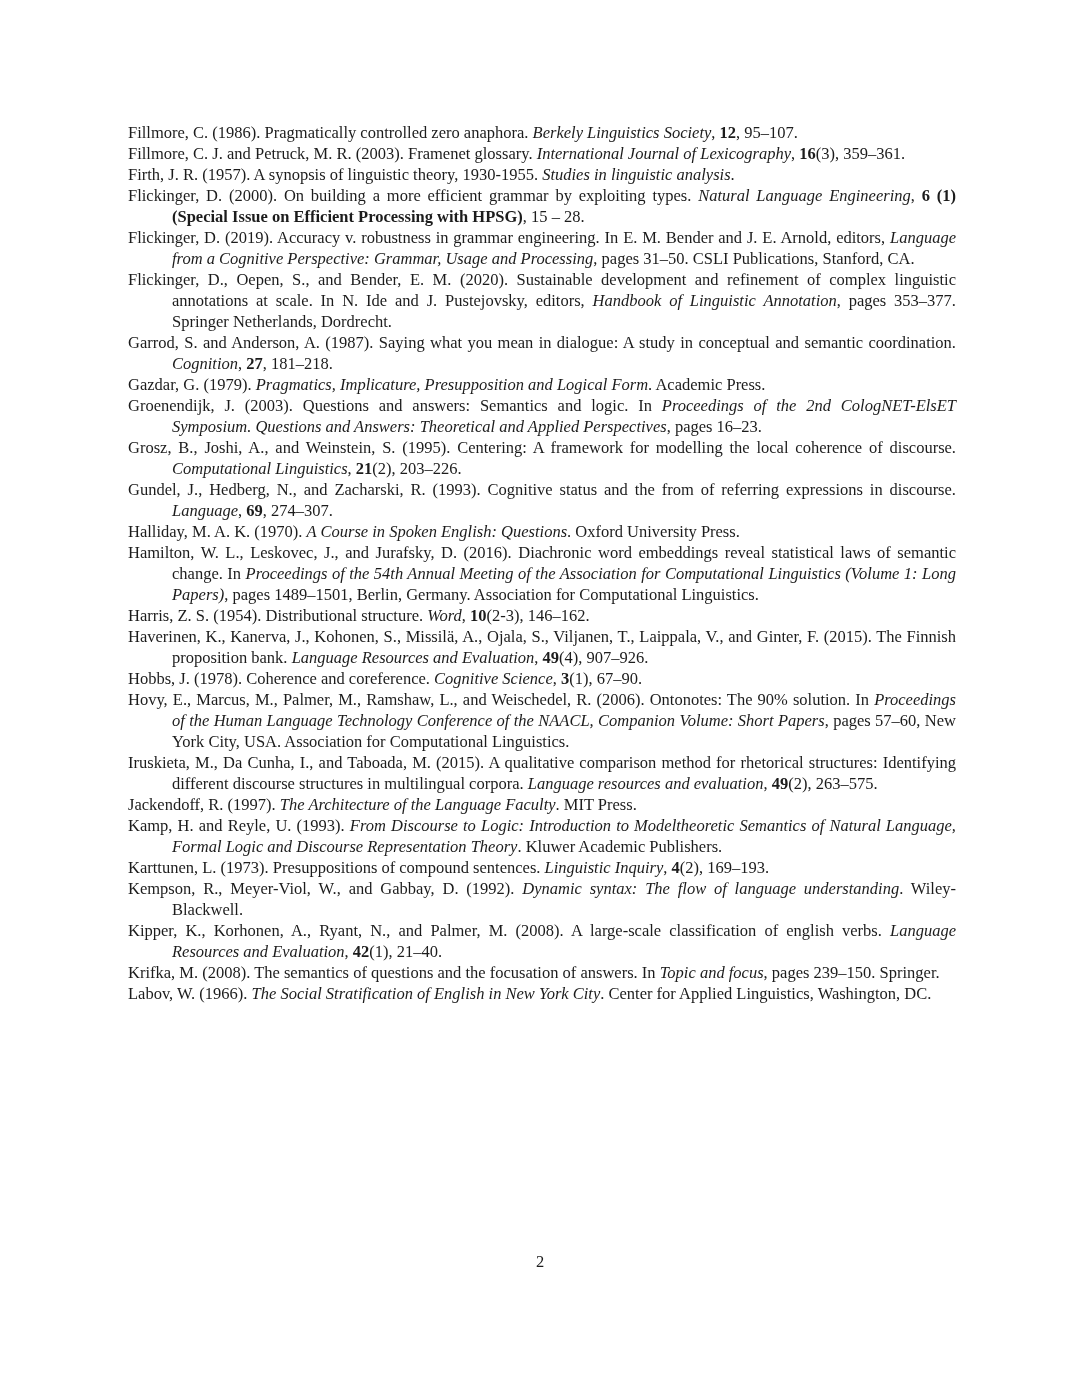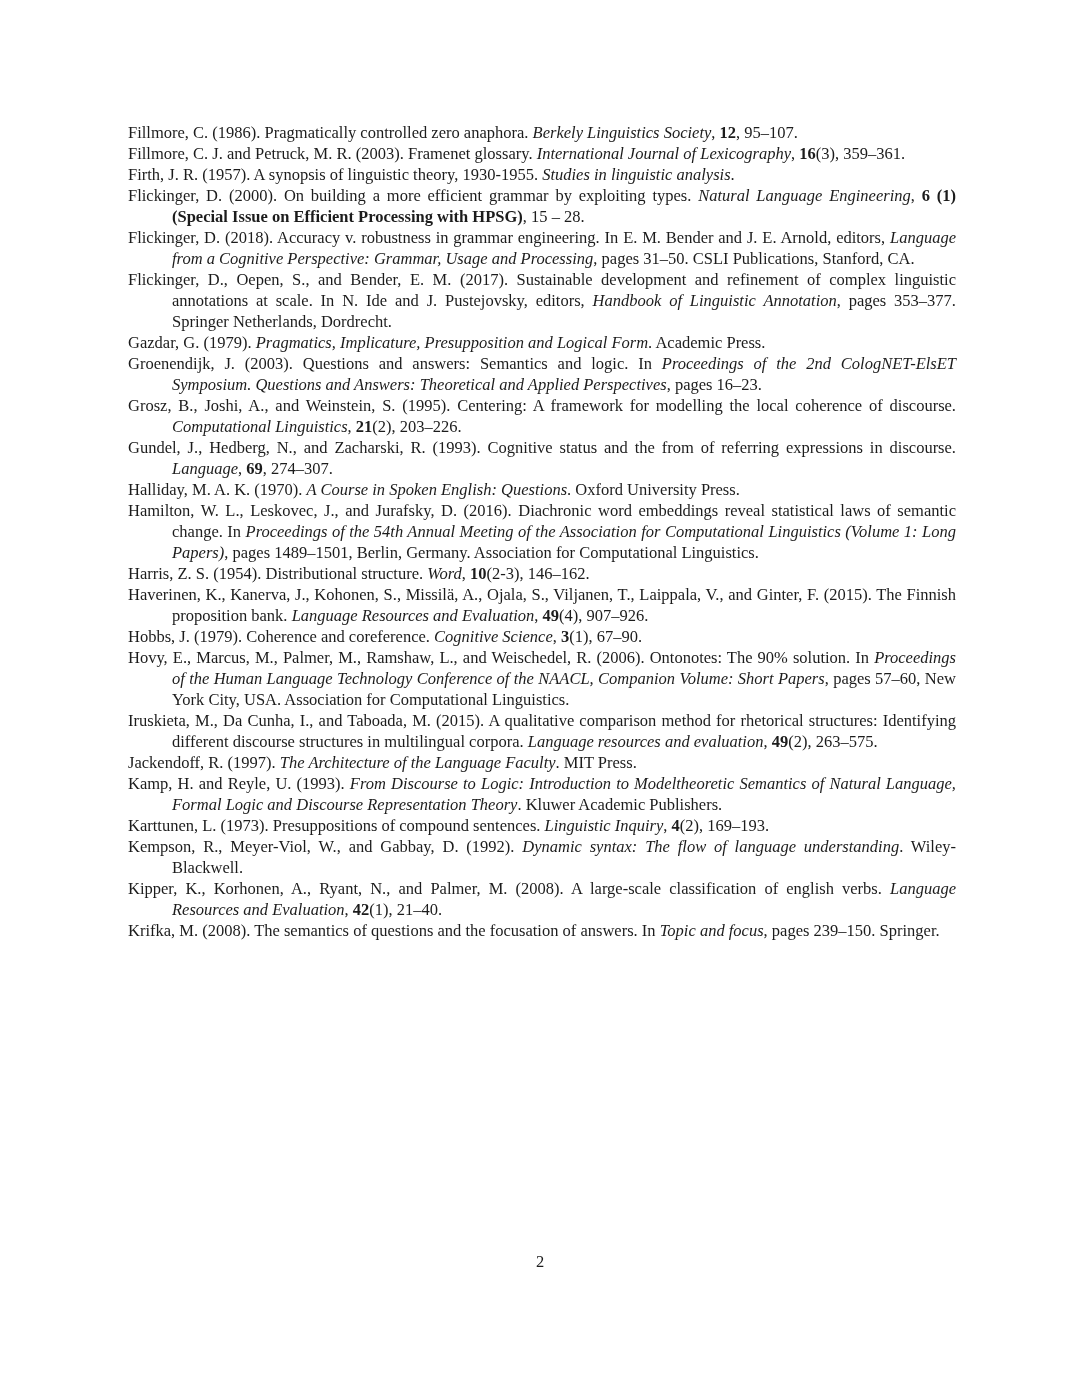--- a/index.html
+++ b/index.html
@@ -44,34 +44,36 @@
 </style>
 </head>
 <body>
 
 <div class="page">
   <div class="refs">
       <div class="reference"><span class="pl">Fillmore, C. (1986). Pragmatically controlled zero anaphora. </span><span class="it">Berkely Linguistics Society</span><span class="pl">, </span><span class="bd">12</span><span class="pl">, 95–107.</span></div>
       <div class="reference"><span class="pl">Fillmore, C. J. and Petruck, M. R. (2003). Framenet glossary. </span><span class="it">International Journal of Lexicography</span><span class="pl">, </span><span class="bd">16</span><span class="pl">(3), 359–361.</span></div>
       <div class="reference"><span class="pl">Firth, J. R. (1957). A synopsis of linguistic theory, 1930-1955. </span><span class="it">Studies in linguistic analysis</span><span class="pl">.</span></div>
       <div class="reference"><span class="pl">Flickinger, D. (2000). On building a more efficient grammar by exploiting types. </span><span class="it">Natural Language Engineering</span><span class="pl">, </span><span class="bd">6 (1) (Special Issue on Efficient Processing with HPSG)</span><span class="pl">, 15 – 28.</span></div>
-      <div class="reference"><span class="pl">Flickinger, D. (2018). Accuracy v. robustness in grammar engineering. In E. M. Bender and J. E. Arnold, editors, </span><span class="it">Language from a Cognitive Perspective: Grammar, Usage and Processing</span><span class="pl">, pages 31–50. CSLI Publications, Stanford, CA.</span></div>
-      <div class="reference"><span class="pl">Flickinger, D., Oepen, S., and Bender, E. M. (2017). Sustainable development and refinement of complex linguistic annotations at scale. In N. Ide and J. Pustejovsky, editors, </span><span class="it">Handbook of Linguistic Annotation</span><span class="pl">, pages 353–377. Springer Netherlands, Dordrecht.</span></div>
+      <div class="reference"><span class="pl">Flickinger, D. (2019). Accuracy v. robustness in grammar engineering. In E. M. Bender and J. E. Arnold, editors, </span><span class="it">Language from a Cognitive Perspective: Grammar, Usage and Processing</span><span class="pl">, pages 31–50. CSLI Publications, Stanford, CA.</span></div>
+      <div class="reference"><span class="pl">Flickinger, D., Oepen, S., and Bender, E. M. (2020). Sustainable development and refinement of complex linguistic annotations at scale. In N. Ide and J. Pustejovsky, editors, </span><span class="it">Handbook of Linguistic Annotation</span><span class="pl">, pages 353–377. Springer Netherlands, Dordrecht.</span></div>
+      <div class="reference"><span class="pl">Garrod, S. and Anderson, A. (1987). Saying what you mean in dialogue: A study in conceptual and semantic coordination. </span><span class="it">Cognition</span><span class="pl">, </span><span class="bd">27</span><span class="pl">, 181–218.</span></div>
       <div class="reference"><span class="pl">Gazdar, G. (1979). </span><span class="it">Pragmatics, Implicature, Presupposition and Logical Form</span><span class="pl">. Academic Press.</span></div>
       <div class="reference"><span class="pl">Groenendijk, J. (2003). Questions and answers: Semantics and logic. In </span><span class="it">Proceedings of the 2nd CologNET-ElsET Symposium. Questions and Answers: Theoretical and Applied Perspectives</span><span class="pl">, pages 16–23.</span></div>
       <div class="reference"><span class="pl">Grosz, B., Joshi, A., and Weinstein, S. (1995). Centering: A framework for modelling the local coherence of discourse. </span><span class="it">Computational Linguistics</span><span class="pl">, </span><span class="bd">21</span><span class="pl">(2), 203–226.</span></div>
       <div class="reference"><span class="pl">Gundel, J., Hedberg, N., and Zacharski, R. (1993). Cognitive status and the from of referring expressions in discourse. </span><span class="it">Language</span><span class="pl">, </span><span class="bd">69</span><span class="pl">, 274–307.</span></div>
       <div class="reference"><span class="pl">Halliday, M. A. K. (1970). </span><span class="it">A Course in Spoken English: Questions</span><span class="pl">. Oxford University Press.</span></div>
       <div class="reference"><span class="pl">Hamilton, W. L., Leskovec, J., and Jurafsky, D. (2016). Diachronic word embeddings reveal statistical laws of semantic change. In </span><span class="it">Proceedings of the 54th Annual Meeting of the Association for Computational Linguistics (Volume 1: Long Papers)</span><span class="pl">, pages 1489–1501, Berlin, Germany. Association for Computational Linguistics.</span></div>
       <div class="reference"><span class="pl">Harris, Z. S. (1954). Distributional structure. </span><span class="it">Word</span><span class="pl">, </span><span class="bd">10</span><span class="pl">(2-3), 146–162.</span></div>
       <div class="reference"><span class="pl">Haverinen, K., Kanerva, J., Kohonen, S., Missilä, A., Ojala, S., Viljanen, T., Laippala, V., and Ginter, F. (2015). The Finnish proposition bank. </span><span class="it">Language Resources and Evaluation</span><span class="pl">, </span><span class="bd">49</span><span class="pl">(4), 907–926.</span></div>
-      <div class="reference"><span class="pl">Hobbs, J. (1979). Coherence and coreference. </span><span class="it">Cognitive Science</span><span class="pl">, </span><span class="bd">3</span><span class="pl">(1), 67–90.</span></div>
+      <div class="reference"><span class="pl">Hobbs, J. (1978). Coherence and coreference. </span><span class="it">Cognitive Science</span><span class="pl">, </span><span class="bd">3</span><span class="pl">(1), 67–90.</span></div>
       <div class="reference"><span class="pl">Hovy, E., Marcus, M., Palmer, M., Ramshaw, L., and Weischedel, R. (2006). Ontonotes: The 90% solution. In </span><span class="it">Proceedings of the Human Language Technology Conference of the NAACL, Companion Volume: Short Papers</span><span class="pl">, pages 57–60, New York City, USA. Association for Computational Linguistics.</span></div>
       <div class="reference"><span class="pl">Iruskieta, M., Da Cunha, I., and Taboada, M. (2015). A qualitative comparison method for rhetorical structures: Identifying different discourse structures in multilingual corpora. </span><span class="it">Language resources and evaluation</span><span class="pl">, </span><span class="bd">49</span><span class="pl">(2), 263–575.</span></div>
       <div class="reference"><span class="pl">Jackendoff, R. (1997). </span><span class="it">The Architecture of the Language Faculty</span><span class="pl">. MIT Press.</span></div>
       <div class="reference"><span class="pl">Kamp, H. and Reyle, U. (1993). </span><span class="it">From Discourse to Logic: Introduction to Modeltheoretic Semantics of Natural Language, Formal Logic and Discourse Representation Theory</span><span class="pl">. Kluwer Academic Publishers.</span></div>
       <div class="reference"><span class="pl">Karttunen, L. (1973). Presuppositions of compound sentences. </span><span class="it">Linguistic Inquiry</span><span class="pl">, </span><span class="bd">4</span><span class="pl">(2), 169–193.</span></div>
       <div class="reference"><span class="pl">Kempson, R., Meyer-Viol, W., and Gabbay, D. (1992). </span><span class="it">Dynamic syntax: The flow of language understanding</span><span class="pl">. Wiley-Blackwell.</span></div>
       <div class="reference"><span class="pl">Kipper, K., Korhonen, A., Ryant, N., and Palmer, M. (2008). A large-scale classification of english verbs. </span><span class="it">Language Resources and Evaluation</span><span class="pl">, </span><span class="bd">42</span><span class="pl">(1), 21–40.</span></div>
       <div class="reference"><span class="pl">Krifka, M. (2008). The semantics of questions and the focusation of answers. In </span><span class="it">Topic and focus</span><span class="pl">, pages 239–150. Springer.</span></div>
+      <div class="reference"><span class="pl">Labov, W. (1966). </span><span class="it">The Social Stratification of English in New York City</span><span class="pl">. Center for Applied Linguistics, Washington, DC.</span></div>
     </div>
   <div class="page-number">2</div>
 </div>
 
 </body></html>

